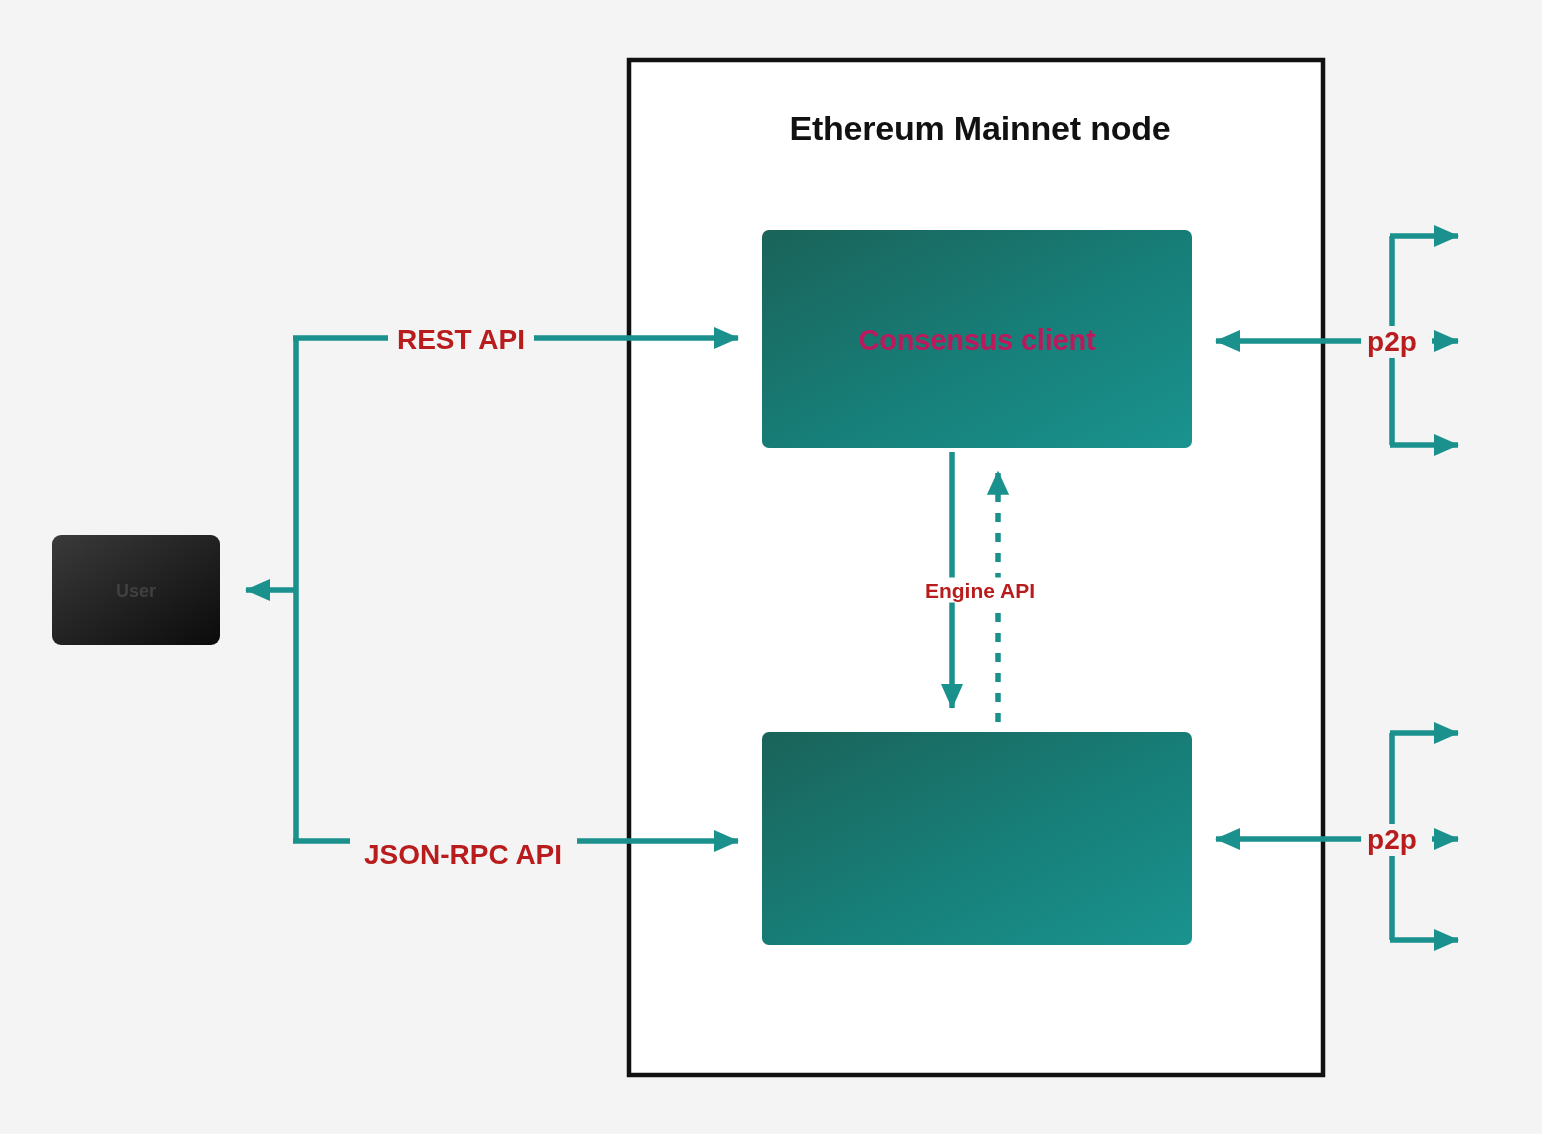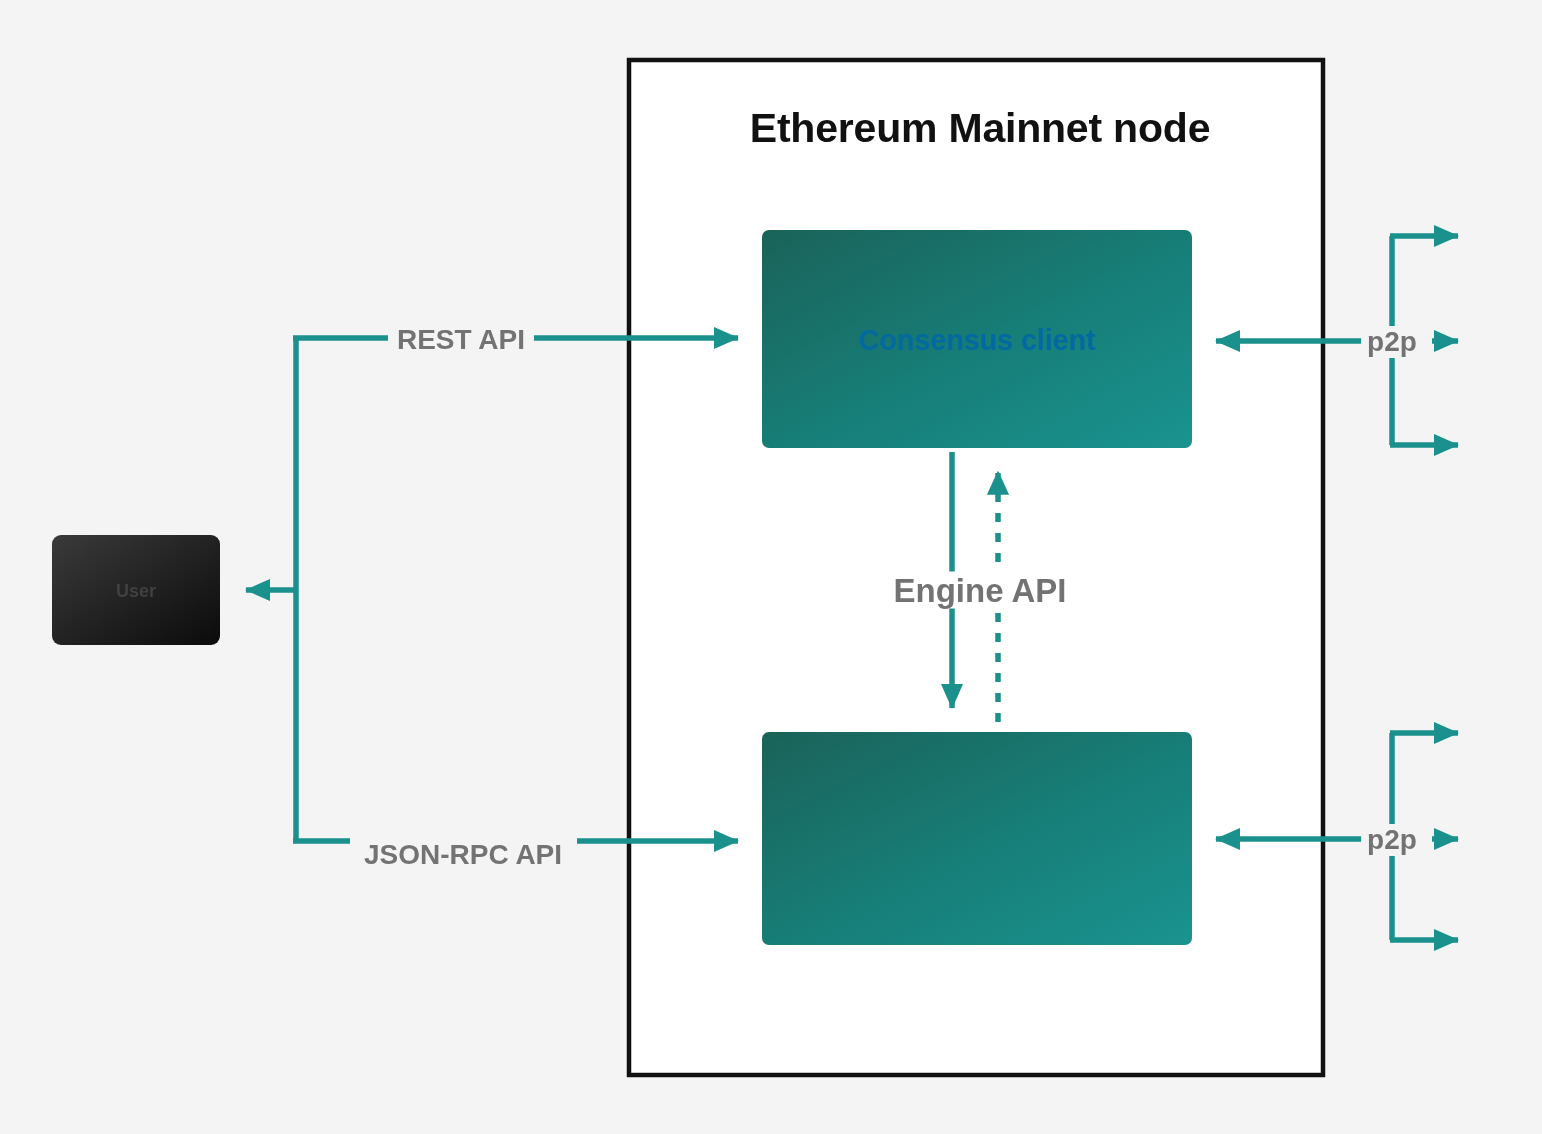--- a/index.html
+++ b/index.html
@@ -9,47 +9,47 @@
     font-family:"Liberation Sans", sans-serif;
     overflow:hidden;
     position:relative;
   }
   #stage{position:absolute;left:0;top:0;width:1542px;height:1134px;}
   svg#diagram{position:absolute;left:0;top:0;width:1542px;height:1134px;}
 
   .lbl{
     position:absolute;
     font-weight:bold;
-    color:#737373;
+    color:#b91c1c;
     white-space:nowrap;
     line-height:1;
     transform:translate(-50%,-50%);
   }
   .lbl.on-line{
     background:#f4f4f4;
     padding:2px 6px;
   }
   .lbl.on-white{
     background:#ffffff;
     padding:2px 6px;
   }
   .node-title{
     position:absolute;
     font-weight:bold;
-    font-size:41px;
+    font-size:34px;
     color:#111111;
     white-space:nowrap;
     transform:translate(-50%,-50%);
     letter-spacing:-0.2px;
   }
   .boxlabel{
     position:absolute;
     font-weight:bold;
     font-size:29px;
-    color:#0369a1;
+    color:#be185d;
     white-space:nowrap;
     transform:translate(-50%,-50%);
     letter-spacing:-0.2px;
   }
   .userlabel{
     position:absolute;
     font-weight:bold;
     font-size:18px;
     color:#404040;
     white-space:nowrap;
@@ -126,19 +126,19 @@
 
   <div class="boxlabel" style="left:977px; top:340px;">Consensus client</div>
 
 
   <div class="userlabel" style="left:136px; top:591px;">User</div>
 
   <div class="lbl on-line" style="left:461px; top:340px; font-size:28px;">REST API</div>
 
   <div class="lbl on-line" style="left:463px; top:843px; font-size:28px;margin-top:12px;">JSON-RPC API</div>
 
-  <div class="lbl on-white" style="left:980px; top:590px; font-size:33px;">Engine API</div>
+  <div class="lbl on-white" style="left:980px; top:590px; font-size:21px;">Engine API</div>
 
   <div class="lbl on-line" style="left:1392px; top:342px; font-size:28px;">p2p</div>
 
   <div class="lbl on-line" style="left:1392px; top:840px; font-size:28px;">p2p</div>
 
 </div>
 
 </body></html>

